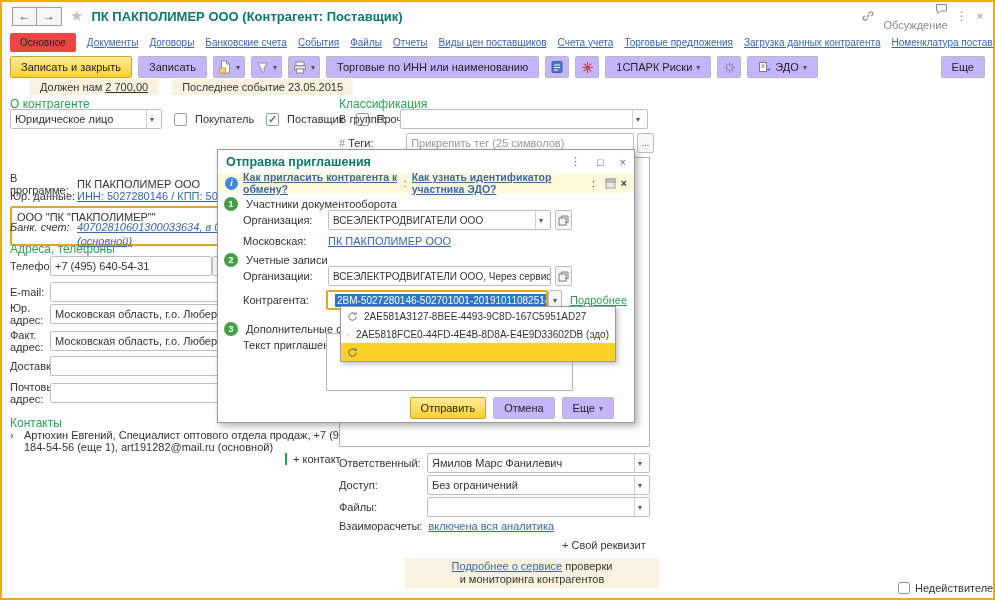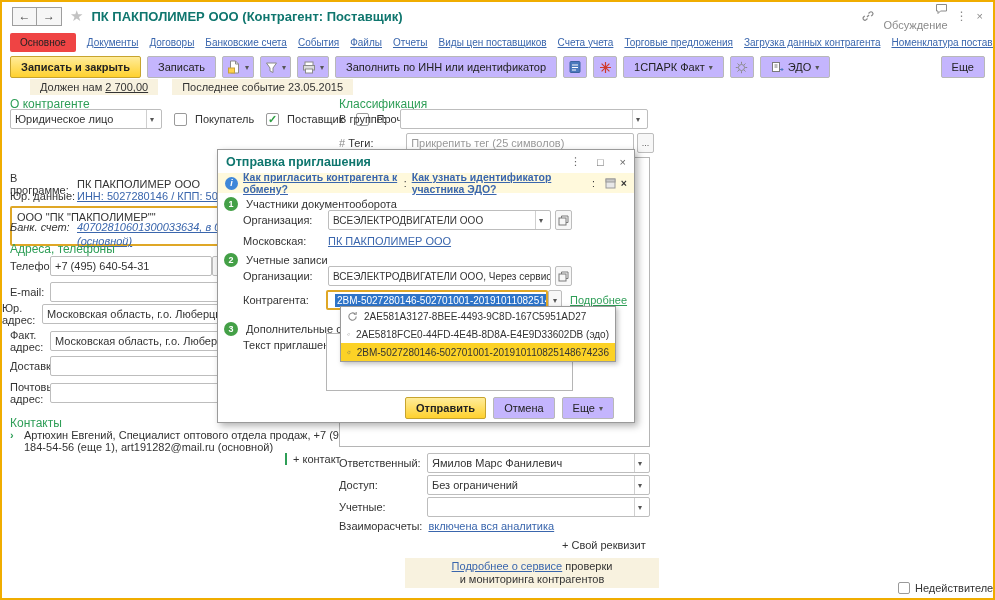--- a/index.html
+++ b/index.html
@@ -15,21 +15,21 @@
   .navbtn + .navbtn { border-left:none; }
   .star { color:#c3c3c3; font-size:15px; }
   .tb-ic { color:#8a8a8a; cursor:pointer; display:inline-flex; align-items:flex-end; gap:4px;flex-direction:column; }
   .kebabtxt { font-size:12px; letter-spacing:1px; }
   .tabbar { height:24px; padding:0 8px; display:flex; align-items:center; gap:11px; font-size:10px; }
   .tab-active { background:#ef4444; padding:4px 10px; color:#222; border-radius:2px; }
   .tablink { color:#3a66ad; text-decoration:underline; cursor:pointer; white-space:nowrap; }
   .toolbar { height:26px; padding:0 8px; display:flex; align-items:center; gap:6px; }
   .btn { display:inline-flex; align-items:center; justify-content:center; gap:4px; height:22px; padding:0 10px; background:#c4b5fd; border:1px solid #b8b8b8; border-radius:2px; font-size:11px; color:#222; cursor:pointer; white-space:nowrap; }
   .btn.iconbtn { padding:0 4px; min-width:24px; }
-  .btn-primary { background:linear-gradient(#ffec9a,#ffd12e); border-color:#c7a42e; font-weight:bold; }
+  .btn-primary { background:linear-gradient(#ffec9a,#ffd12e); border-color:#c7a42e; font-weight:normal; }
   .caret { font-size:8px; color:#555; }
   .chip { background:#f8f2df; padding:2px 10px; white-space:nowrap; }
   .ulink { color:#333; text-decoration:underline; cursor:pointer; }
   .sect { color:#2e9e57; font-size:12px; }
   .link { color:#3a66ad; text-decoration:underline; cursor:pointer; }
   .glink { color:#2e9e57; text-decoration:underline; cursor:pointer; }
   .b { font-weight:bold; }
   .field { display:flex; align-items:center; background:#fff; border:1px solid #bdbdbd; border-radius:2px; height:20px; padding:0 4px; white-space:nowrap; overflow:hidden; }
   .caret-seg { margin-left:auto; border-left:1px solid #cfcfcf; align-self:stretch; display:flex; align-items:center; padding:0 3px; color:#555; font-size:8px; }
   .sq-btn { width:17px; height:20px; border:1px solid #bdbdbd; background:#f7f7f7; display:inline-flex; align-items:center; justify-content:center; color:#555; font-size:9px; cursor:pointer; border-radius:2px; }
@@ -125,34 +125,34 @@
       <span class="caret">▾</span>
     </span>
     <span class="btn iconbtn">
       <svg width="14" height="13" viewBox="0 0 14 13">
           <rect x="3" y="1" width="8" height="3.5" fill="#fff" stroke="#8a8a8a"></rect>
           <rect x="1.5" y="4.5" width="11" height="4.5" fill="#dcdcdc" stroke="#8a8a8a"></rect>
           <rect x="3.5" y="8" width="7" height="4" fill="#fff" stroke="#8a8a8a"></rect>
         </svg>
       <span class="caret">▾</span>
     </span>
-    <span class="btn">Заполнить по ИНН или идентификатор</span>
+    <span class="btn">Торговые по ИНН или наименованию</span>
     <span class="btn iconbtn">
       <svg width="14" height="14" viewBox="0 0 14 14">
           <rect x="2" y="1.5" width="10" height="11" rx="1" fill="#4b79bd" stroke="#3a62a0"></rect>
           <path d="M4 5h6M4 7.5h6M4 10h4" stroke="#fff"></path>
         </svg>
     </span>
     <span class="btn iconbtn">
       <svg width="13" height="13" viewBox="0 0 13 13">
           <path d="M6.5 1v11M1 6.5h11M2.6 2.6l7.8 7.8M10.4 2.6l-7.8 7.8" stroke="#d03a2b" stroke-width="1.2"></path>
         </svg>
     </span>
     <span class="btn">
-        <span>1СПАРК Факт</span>
+        <span>1СПАРК Риски</span>
         <span class="caret">▾</span>
       </span>
     <span class="btn iconbtn">
       <svg width="13" height="13" viewBox="0 0 13 13" stroke="#8a8a8a" fill="none">
           <circle cx="6.5" cy="6.5" r="3"></circle>
           <path d="M6.5 .8v2M6.5 10.2v2M.8 6.5h2M10.2 6.5h2M2.5 2.5l1.4 1.4M9.1 9.1l1.4 1.4M10.5 2.5 9.1 3.9M3.9 9.1l-1.4 1.4"></path>
         </svg>
     </span>
     <span class="btn">
       <svg width="13" height="13" viewBox="0 0 13 13" fill="none" stroke="#7a7a7a">
@@ -227,21 +227,21 @@
     <span style="width:40px;">Телефон:</span>
     <span class="field" style="width:162px;">
         <span>+7 (495) 640-54-31</span>
       </span>
     <span class="sq-btn">...</span>
   </div>
   <div class="abs row" style="left:8px; top:280px;">
     <span style="width:40px;">E-mail:</span>
     <span class="field" style="width:272px;"></span>
   </div>
-  <div class="abs row" style="left:0; top:300px;">
+  <div class="abs row" style="left:8px; top:300px;">
     <span class="lbl2" style="width:40px;"><span>Юр.</span><br><span>адрес:</span></span>
     <span class="field" style="width:272px;">
         <span>Московская область, г.о. Люберцы, рп Октябр</span>
       </span>
   </div>
   <div class="abs row" style="left:8px; top:327px;">
     <span class="lbl2" style="width:40px;"><span>Факт.</span><br><span>адрес:</span></span>
     <span class="field" style="width:272px;">
         <span>Московская область, г.о. Люберцы, рп Октяб</span>
       </span>
@@ -288,21 +288,21 @@
       </span>
   </div>
   <div class="abs row" style="left:337px; top:473px;">
     <span style="width:88px;">Доступ:</span>
     <span class="field" style="width:223px;">
         <span>Без ограничений</span>
         <span class="caret-seg">▾</span>
       </span>
   </div>
   <div class="abs row" style="left:337px; top:495px;">
-    <span style="width:88px;">Учетные:</span>
+    <span style="width:88px;">Файлы:</span>
     <span class="field" style="width:223px;">
         <span class="caret-seg">▾</span>
       </span>
   </div>
   <div class="abs row" style="left:337px; top:518px; gap:6px;">
     <span>Взаиморасчеты:</span>
     <span class="link">включена вся аналитика</span>
   </div>
   <div class="abs" style="left:560px; top:537px;">+ Свой реквизит</div>
 
@@ -411,21 +411,20 @@
             <path d="M10 6a4 4 0 1 1-1.2-2.8"></path>
             <path d="M10 1v2.5H7.5"></path>
           </svg>
         <span>2AE5818FCE0-44FD-4E4B-8D8A-E4E9D33602DB (эдо)</span>
       </div>
       <div class="dditem selected">
         <svg width="11" height="11" viewBox="0 0 12 12" fill="none" stroke="#6a6a6a" stroke-width="1.2">
             <path d="M10 6a4 4 0 1 1-1.2-2.8"></path>
             <path d="M10 1v2.5H7.5"></path>
           </svg>
-        <span>2BM-5027280146-502701001-201910110825148674236</span>
       </div>
     </div>
 
     <div class="m-buttons">
       <span class="btn btn-primary">Отправить</span>
       <span class="btn">Отмена</span>
       <span class="btn">
           <span>Еще</span>
           <span class="caret">▾</span>
         </span>

